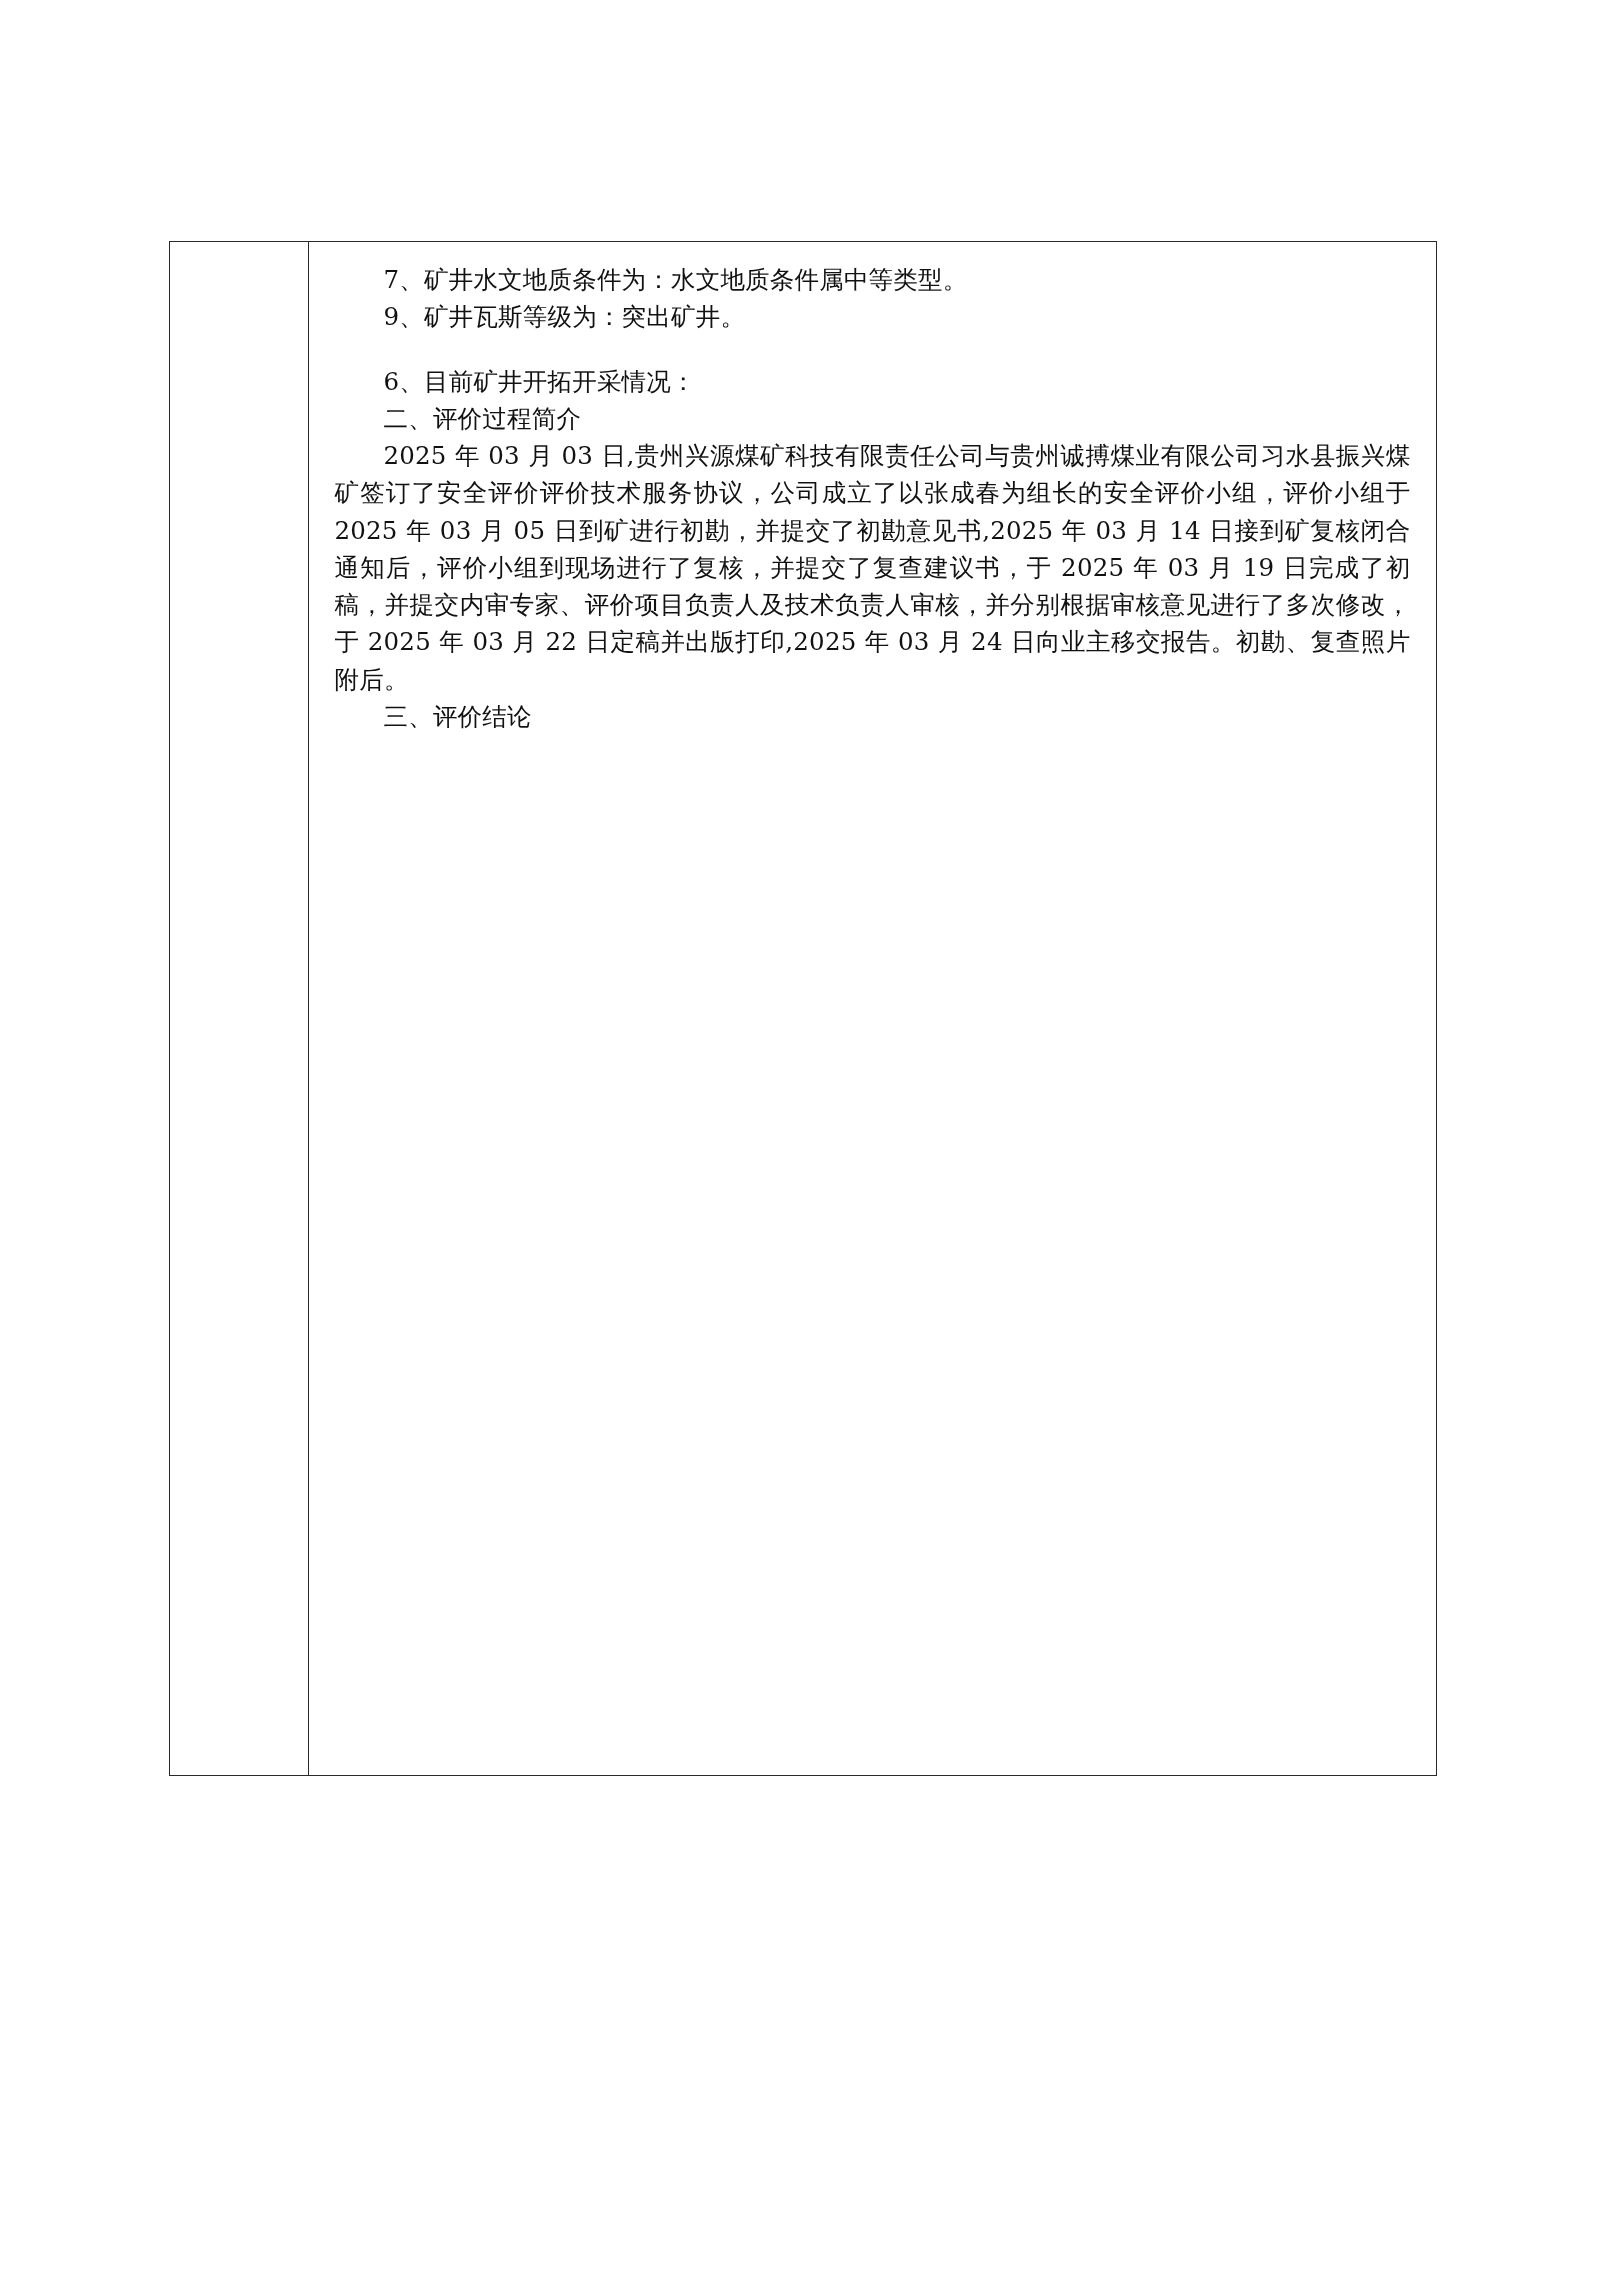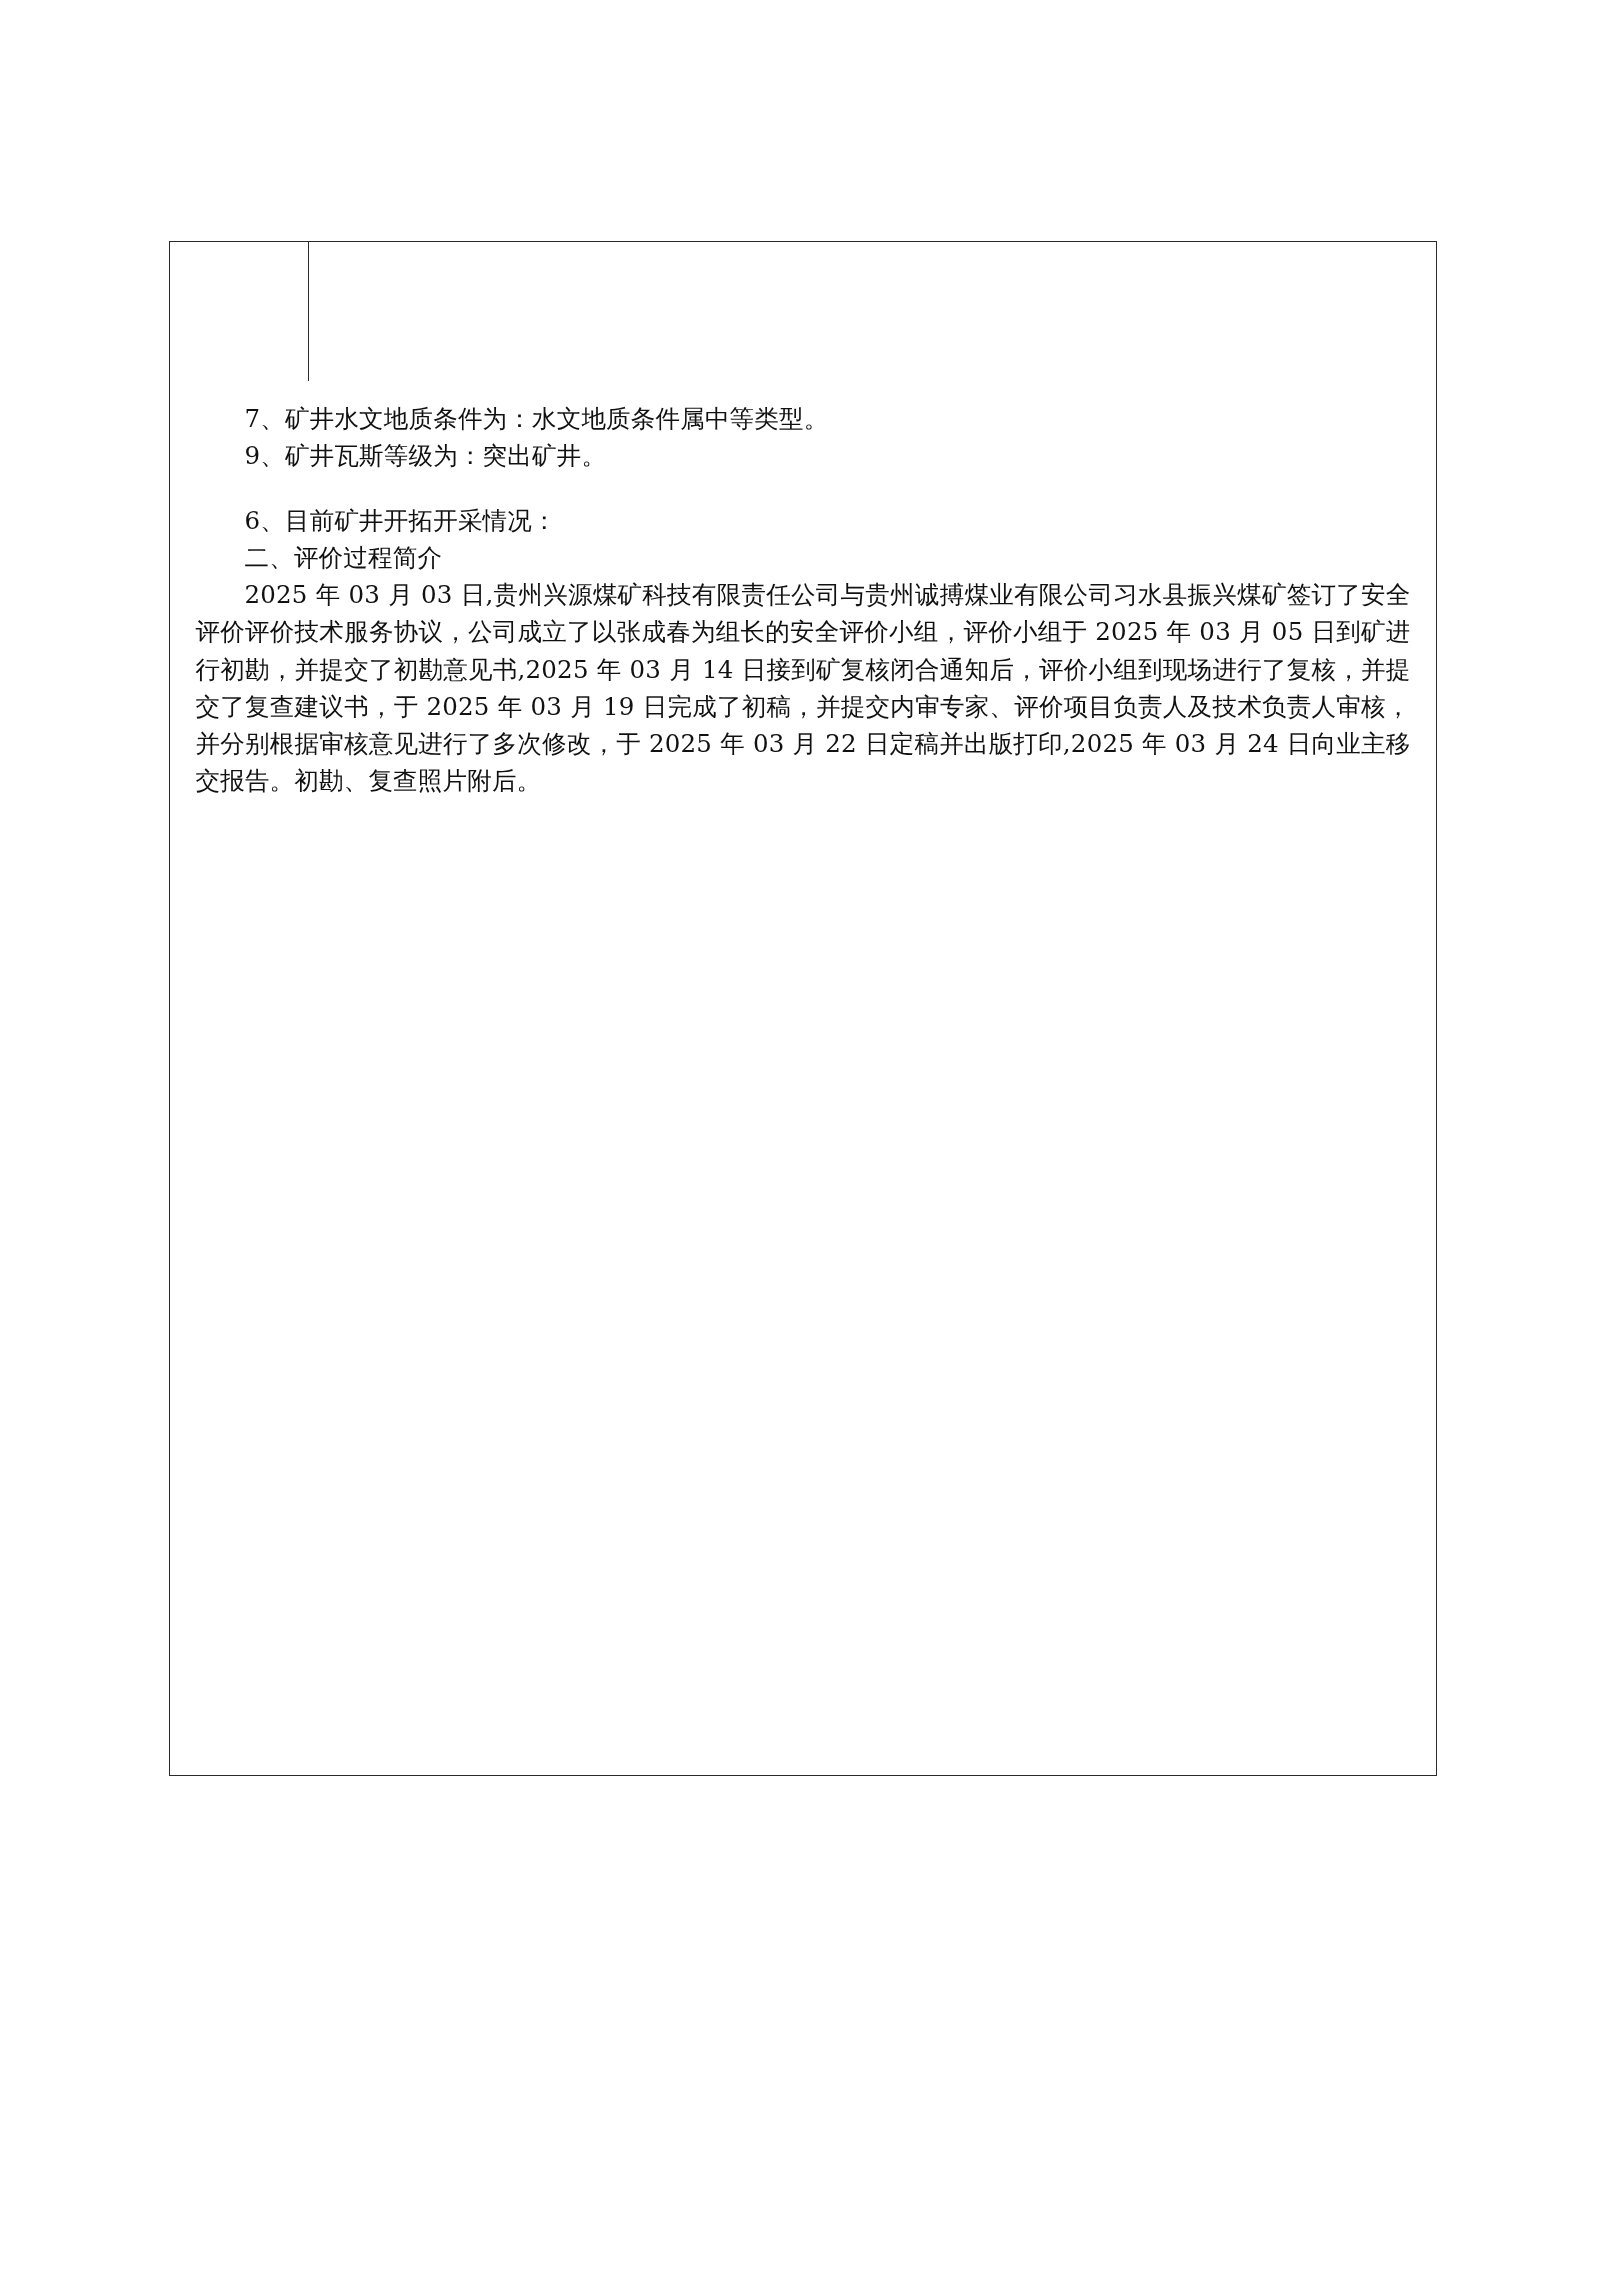--- a/index.html
+++ b/index.html
@@ -24,21 +24,21 @@
   
   .doc-table {
     position: absolute;
     left: 169px;
     top: 241px;
     width: 1268px;
     height: 1535px;
     border: 1.5px solid #2a2a2a;
     box-sizing: border-box;
     display: flex;
-    flex-direction: column;
+    flex-direction: row;
   }
   .col-narrow {
     width: 139px;
     border-right: 1.5px solid #2a2a2a;
     box-sizing: border-box;
     flex: 0 0 139px;
   }
   .col-main {
     flex: 1 1 auto;
     box-sizing: border-box;
@@ -65,16 +65,17 @@
 <div class="page">
   <div class="doc-table">
     <div class="col-narrow"></div>
     <div class="col-main">
       <p class="para">7、矿井水文地质条件为：水文地质条件属中等类型。</p>
       <p class="para">9、矿井瓦斯等级为：突出矿井。</p>
       <p class="spacer"></p>
       <p class="para">6、目前矿井开拓开采情况：</p>
       <p class="para">二、评价过程简介</p>
       <p class="para">2025 年 03 月 03 日,贵州兴源煤矿科技有限责任公司与贵州诚搏煤业有限公司习水县振兴煤矿签订了安全评价评价技术服务协议，公司成立了以张成春为组长的安全评价小组，评价小组于 2025 年 03 月 05 日到矿进行初勘，并提交了初勘意见书,2025 年 03 月 14 日接到矿复核闭合通知后，评价小组到现场进行了复核，并提交了复查建议书，于 2025 年 03 月 19 日完成了初稿，并提交内审专家、评价项目负责人及技术负责人审核，并分别根据审核意见进行了多次修改，于 2025 年 03 月 22 日定稿并出版打印,2025 年 03 月 24 日向业主移交报告。初勘、复查照片附后。</p>
+      <p class="para">三、评价结论</p>
     </div>
   </div>
 </div>
 
 
 </body></html>

